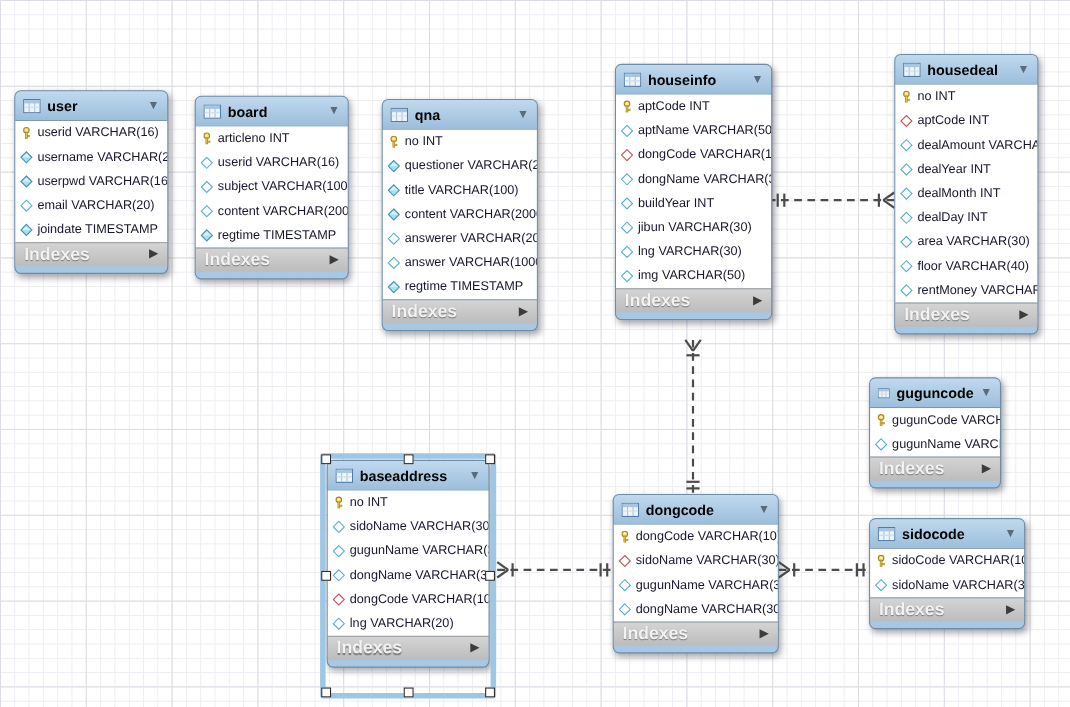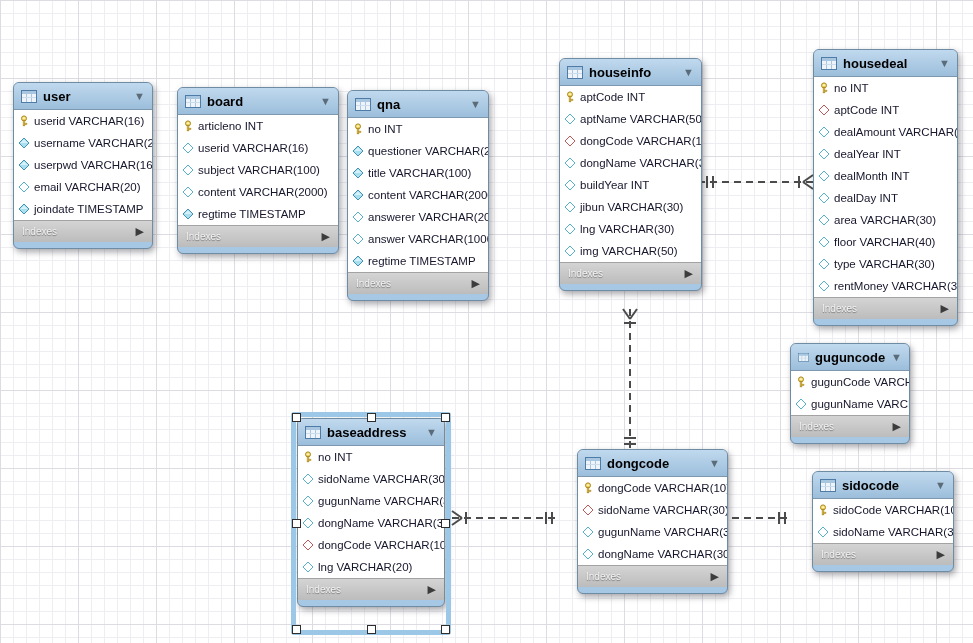--- a/index.html
+++ b/index.html
@@ -36,21 +36,21 @@
   .row {
     height:22px; display:flex; align-items:center; gap:4px; padding:0 4px;
     font-size:11.5px; color:#16162c; white-space:nowrap;
   }
   .row svg { flex:0 0 auto; }
   .tfoot {
     height:21px; background:linear-gradient(#d4d4d4,#bcbcbc);
     display:flex; align-items:center; padding:0 8px; border-top:1px solid #a3a3a3;
   }
   .tfoot .flabel {
-    font-weight:normal; font-size:10px; color:#f2f2f2;
+    font-weight:bold; font-size:16px; color:#f2f2f2;
     text-shadow:0 1px 1px rgba(0,0,0,.4);
   }
   .tfoot .farrow { margin-left:auto; color:#3c3c3c; font-size:11px; line-height:1; }
   .sel-frame {
     position:absolute; box-sizing:border-box; z-index:3;
     border:5px solid #9cc7e6; border-radius:3px; pointer-events:none;
   }
   .handle {
     position:absolute; width:9px; height:9px; box-sizing:border-box;
     background:#fff; border:1px solid #2d2d2d; pointer-events:auto;
@@ -143,21 +143,21 @@
       <polygon points="6,2.4 9.6,6 6,6 2.4,6" fill="#d8f1f9" stroke="none"></polygon>
     </svg>
             <span>joindate TIMESTAMP</span>
           </div>
         </div>
         <div class="tfoot">
           <span class="flabel">Indexes</span>
           <span class="farrow">▶</span>
         </div>
       </div>
-      <div class="table" style="left: 177px; top: 87px; width: 162px;">
+      <div class="table" style="left: 177px; top: 87px; width: 140px;">
         <div class="thead">
           <svg width="16" height="13" viewBox="0 0 16 13">
     <rect x="0.5" y="0.5" width="15" height="12" fill="#eef4fa" stroke="#4f7ca7"></rect>
     <rect x="1" y="1" width="14" height="3" fill="#a8c6e0"></rect>
     <line x1="5.5" y1="1" x2="5.5" y2="12" stroke="#a8c6e0"></line>
     <line x1="10.5" y1="1" x2="10.5" y2="12" stroke="#a8c6e0"></line>
     <line x1="1" y1="7.5" x2="15" y2="7.5" stroke="#cddcea"></line>
   </svg>
           <span class="title">board</span>
           <span class="tri">▼</span>
@@ -334,21 +334,21 @@
       <polygon points="6,1 11,6 6,11 1,6" fill="#ffffff" stroke="#55b0cc"></polygon>
     </svg>
             <span>img VARCHAR(50)</span>
           </div>
         </div>
         <div class="tfoot">
           <span class="flabel">Indexes</span>
           <span class="farrow">▶</span>
         </div>
       </div>
-      <div class="table" style="left: 813px; top: 49px; width: 145px;">
+      <div class="table" style="left: 813px; top: 49px; width: 131px;">
         <div class="thead">
           <svg width="16" height="13" viewBox="0 0 16 13">
     <rect x="0.5" y="0.5" width="15" height="12" fill="#eef4fa" stroke="#4f7ca7"></rect>
     <rect x="1" y="1" width="14" height="3" fill="#a8c6e0"></rect>
     <line x1="5.5" y1="1" x2="5.5" y2="12" stroke="#a8c6e0"></line>
     <line x1="10.5" y1="1" x2="10.5" y2="12" stroke="#a8c6e0"></line>
     <line x1="1" y1="7.5" x2="15" y2="7.5" stroke="#cddcea"></line>
   </svg>
           <span class="title">housedeal</span>
           <span class="tri">▼</span>
@@ -397,26 +397,20 @@
             <svg width="12" height="12" viewBox="0 0 12 12">
       <polygon points="6,1 11,6 6,11 1,6" fill="#ffffff" stroke="#55b0cc"></polygon>
     </svg>
             <span>area VARCHAR(30)</span>
           </div>
           <div class="row">
             <svg width="12" height="12" viewBox="0 0 12 12">
       <polygon points="6,1 11,6 6,11 1,6" fill="#ffffff" stroke="#55b0cc"></polygon>
     </svg>
             <span>floor VARCHAR(40)</span>
-          </div>
-          <div class="row">
-            <svg width="12" height="12" viewBox="0 0 12 12">
-      <polygon points="6,1 11,6 6,11 1,6" fill="#ffffff" stroke="#55b0cc"></polygon>
-    </svg>
-            <span>type VARCHAR(30)</span>
           </div>
           <div class="row">
             <svg width="12" height="12" viewBox="0 0 12 12">
       <polygon points="6,1 11,6 6,11 1,6" fill="#ffffff" stroke="#55b0cc"></polygon>
     </svg>
             <span>rentMoney VARCHAR(30)</span>
           </div>
         </div>
         <div class="tfoot">
           <span class="flabel">Indexes</span>
@@ -518,21 +512,21 @@
       <div class="sel-frame" style="left: 291px; top: 412px; width: 160px; height: 223px;">
         <div class="handle" style="left:-4px;top:-4px"></div>
         <div class="handle" style="left:calc(50% - 4.5px);top:-4px"></div>
         <div class="handle" style="left:calc(100% - 5px);top:-4px"></div>
         <div class="handle" style="left:-4px;top:calc(50% - 4.5px)"></div>
         <div class="handle" style="left:calc(100% - 5px);top:calc(50% - 4.5px)"></div>
         <div class="handle" style="left:-4px;top:calc(100% - 5px)"></div>
         <div class="handle" style="left:calc(50% - 4.5px);top:calc(100% - 5px)"></div>
         <div class="handle" style="left:calc(100% - 5px);top:calc(100% - 5px)"></div>
       </div>
-      <div class="table" style="left: 557px; top: 449px; width: 151px; margin-left: 20px;">
+      <div class="table" style="left: 557px; top: 449px; width: 151px;">
         <div class="thead">
           <svg width="16" height="13" viewBox="0 0 16 13">
     <rect x="0.5" y="0.5" width="15" height="12" fill="#eef4fa" stroke="#4f7ca7"></rect>
     <rect x="1" y="1" width="14" height="3" fill="#a8c6e0"></rect>
     <line x1="5.5" y1="1" x2="5.5" y2="12" stroke="#a8c6e0"></line>
     <line x1="10.5" y1="1" x2="10.5" y2="12" stroke="#a8c6e0"></line>
     <line x1="1" y1="7.5" x2="15" y2="7.5" stroke="#cddcea"></line>
   </svg>
           <span class="title">dongcode</span>
           <span class="tri">▼</span>
@@ -564,21 +558,21 @@
       <polygon points="6,1 11,6 6,11 1,6" fill="#ffffff" stroke="#55b0cc"></polygon>
     </svg>
             <span>dongName VARCHAR(30)</span>
           </div>
         </div>
         <div class="tfoot">
           <span class="flabel">Indexes</span>
           <span class="farrow">▶</span>
         </div>
       </div>
-      <div class="table" style="left: 790px; top: 471px; width: 142px; margin-left: 22px;">
+      <div class="table" style="left: 790px; top: 471px; width: 142px;">
         <div class="thead">
           <svg width="16" height="13" viewBox="0 0 16 13">
     <rect x="0.5" y="0.5" width="15" height="12" fill="#eef4fa" stroke="#4f7ca7"></rect>
     <rect x="1" y="1" width="14" height="3" fill="#a8c6e0"></rect>
     <line x1="5.5" y1="1" x2="5.5" y2="12" stroke="#a8c6e0"></line>
     <line x1="10.5" y1="1" x2="10.5" y2="12" stroke="#a8c6e0"></line>
     <line x1="1" y1="7.5" x2="15" y2="7.5" stroke="#cddcea"></line>
   </svg>
           <span class="title">sidocode</span>
           <span class="tri">▼</span>

